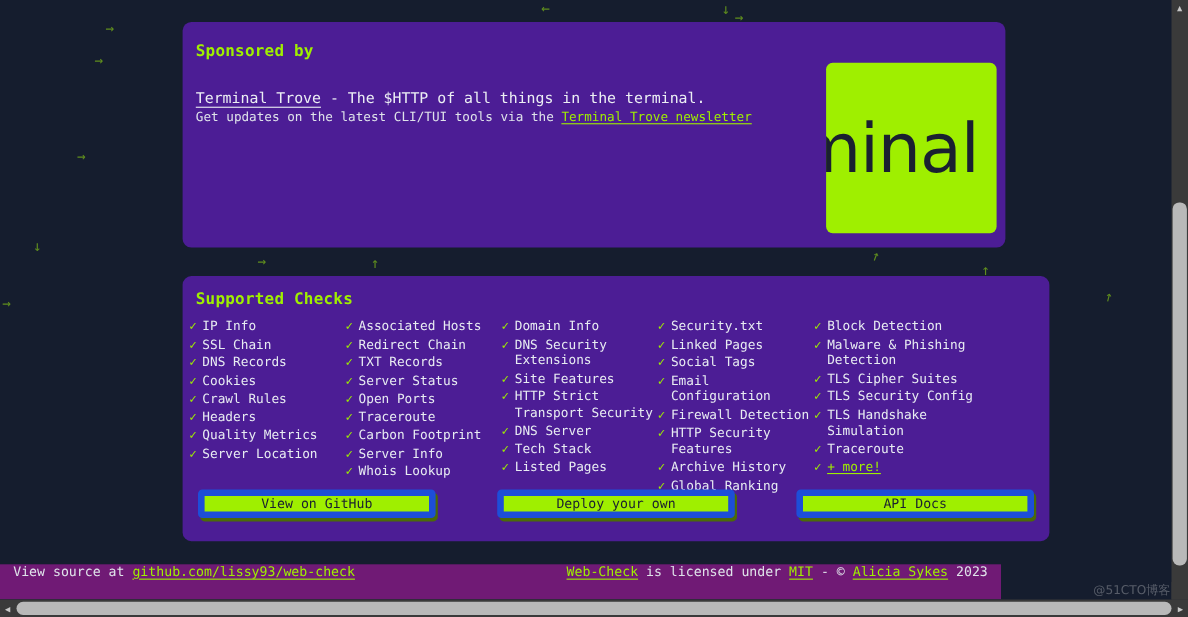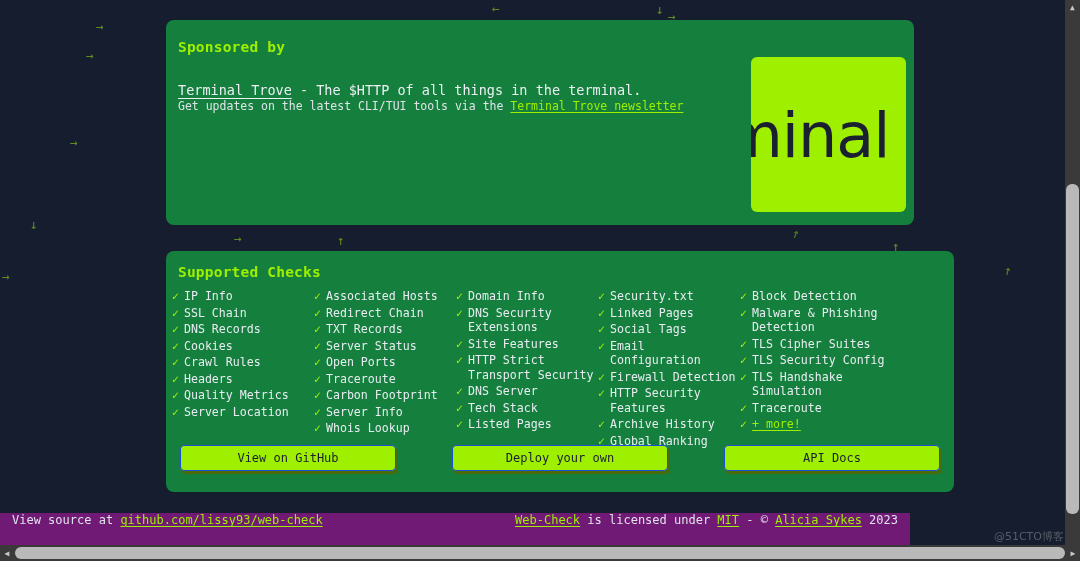--- a/index.html
+++ b/index.html
@@ -39,21 +39,21 @@
     color: #5e8c1e;
     font-size: 13px;
     line-height: 1;
     user-select: none;
     pointer-events: none;
   }
 
   
   .card {
     position: absolute;
-    background: #15803d;
+    background: #4c1d95;
     border-radius: 8px;
   }
   #sponsor-card {
     left: 166px; top: 20px;
     width: 748px; height: 205px;
     overflow: hidden;
   }
   #checks-card {
     left: 166px; top: 251px;
     width: 788px; height: 241px;
@@ -157,21 +157,21 @@
   .btn-row {
     position: absolute;
     left: 14px; right: 14px;
     top: 194px;
     display: flex;
     justify-content: space-between;
   }
   .btn {
     height: 26px;
     background: #9fef00;
-    border: 1px solid #1d4ed8;
+    border: 6px solid #1d4ed8;
     border-radius: 4px;
     color: #1a2030;
     font-family: "DejaVu Sans Mono", "Liberation Mono", monospace;
     font-size: 12px;
     display: flex;
     align-items: center;
     justify-content: center;
     box-shadow: 2px 3px 0 #4b6a08;
     cursor: pointer;
   }

